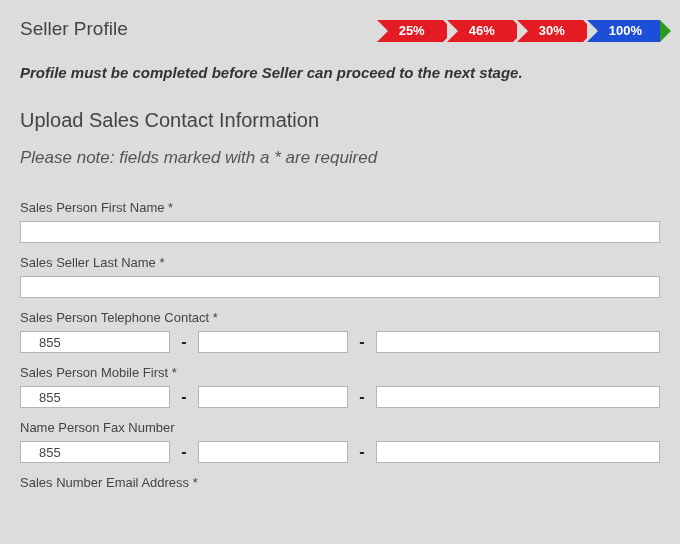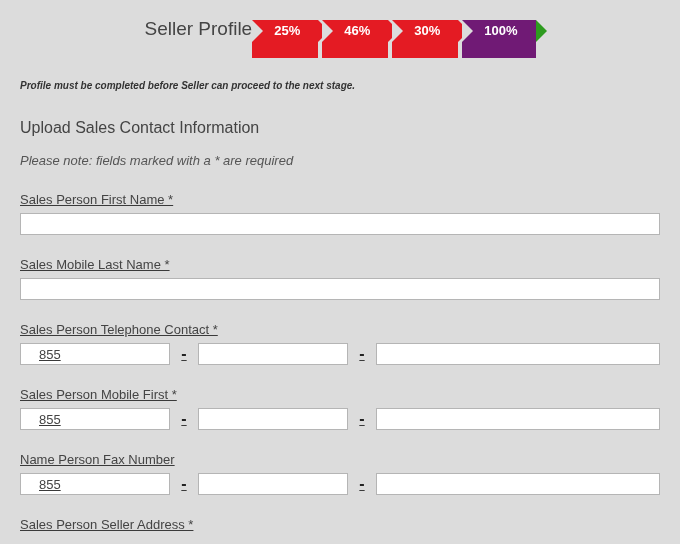--- a/index.html
+++ b/index.html
@@ -21,77 +21,77 @@
     overflow-y:scroll;
   }
   
   .page::-webkit-scrollbar { width:14px; }
   .page::-webkit-scrollbar-track { background:#f2f2f2; }
   .page::-webkit-scrollbar-thumb { background:#c7c7c7; border-radius:2px; }
 
   .header-row {
     display:flex;
     align-items:flex-start;
-    justify-content:center;
+    justify-content:space-between;
     margin-bottom:8px;
   }
   .title {
     font-size:19px;
     color:#444;
     font-weight:400;
   }
   .progress {
     display:flex;
     gap:4px;
     padding-top:2px;
   }
   .chev {
     position:relative;
-    height:38px;
+    height:22px;
     line-height:22px;
     color:#fff;
     font-weight:bold;
     font-size:13px;
     padding:0 18px 0 22px;
   }
   .chev::before, .chev::after {
     content:"";
     position:absolute;
     top:0;
     width:0; height:0;
     border-top:11px solid transparent;
     border-bottom:11px solid transparent;
   }
   .chev::before { left:0; border-left:11px solid #dcdcdc; } 
   .chev::after  { right:-11px; }
   .chev.red   { background:#e41b23; }
   .chev.red::after  { border-left:11px solid #e41b23; }
-  .chev.green { background:#701a75; }
+  .chev.green { background:#1d4ed8; }
   .chev.green::after{ border-left:11px solid #2e9b1f; }
 
   .notice {
     font-style:italic;
     font-weight:bold;
-    font-size:10px;
+    font-size:15px;
     color:#333;
     margin:22px 0 28px 0;
   }
   .section-title {
-    font-size:16px;
+    font-size:20px;
     color:#444;
     font-weight:400;
     margin-bottom:16px;
   }
   .hint {
     font-style:italic;
-    font-size:13px;
+    font-size:17px;
     color:#555;
-    margin-bottom:24px;
+    margin-bottom:32px;
   }
-  .field { margin-bottom:22px;text-decoration:underline; }
+  .field { margin-bottom:12px; }
   .label {
     font-size:13px;
     color:#444;
     margin-bottom:6px;
   }
   input[type=text] {
     width:100%;
     height:22px;
     border:1px solid #b5b5b5;
     background:#fff;
@@ -135,21 +135,21 @@
 
   <div class="section-title">Upload Sales Contact Information</div>
   <div class="hint">Please note: fields marked with a * are required</div>
 
   <div class="field">
     <div class="label">Sales Person First Name *</div>
     <input type="text" value="" style="">
   </div>
 
   <div class="field">
-    <div class="label">Sales Mobile Last Name *</div>
+    <div class="label">Sales Seller Last Name *</div>
     <input type="text" value="" style="">
   </div>
 
   <div class="field">
     <div class="label">Sales Person Telephone Contact *</div>
     <div class="phone-row">
       <input type="text" class="cc" value="855" style="">
       <span class="dash">-</span>
       <input type="text" class="area" value="" style="">
       <span class="dash">-</span>
@@ -173,17 +173,17 @@
     <div class="phone-row">
       <input type="text" class="cc" value="855" style="">
       <span class="dash">-</span>
       <input type="text" class="area" value="" style="">
       <span class="dash">-</span>
       <input type="text" class="num" value="" style="">
     </div>
   </div>
 
   <div class="field">
-    <div class="label">Sales Person Seller Address *</div>
+    <div class="label">Sales Number Email Address *</div>
 
   </div>
 
 </div>
 
 </body></html>

